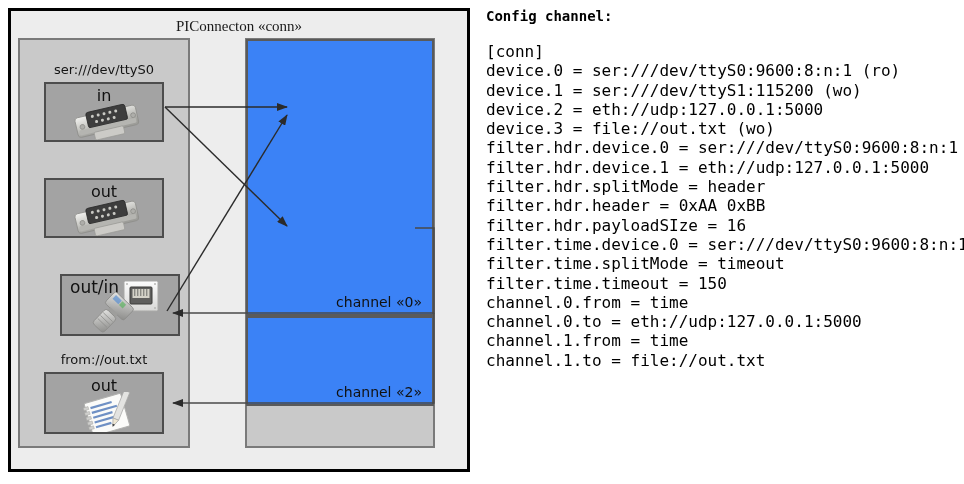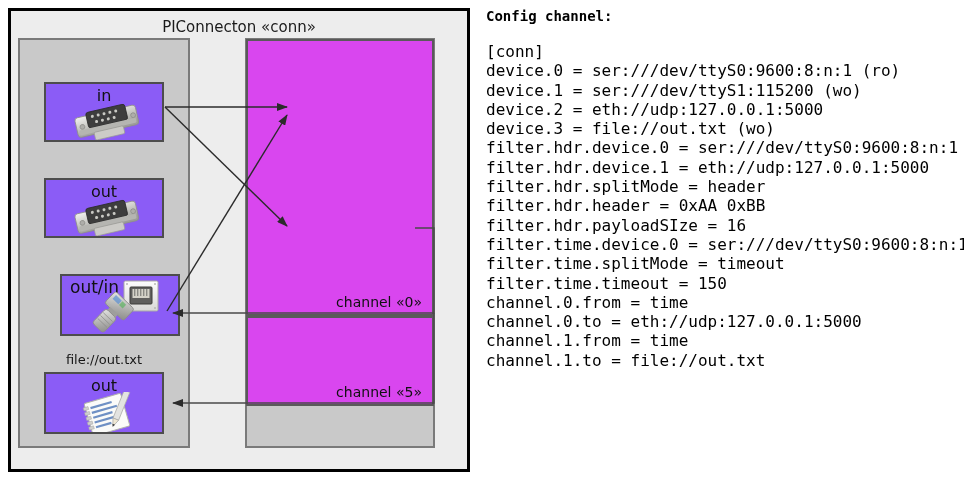--- a/index.html
+++ b/index.html
@@ -13,42 +13,42 @@
 
   
   #diagram{position:absolute;left:0;top:0;width:476px;height:484px;}
 
   .outer-frame{
     position:absolute;left:8px;top:8px;width:462px;height:464px;
     background:#ededed;border:3px solid #000000;box-sizing:border-box;
   }
   .outer-title{
     position:absolute;left:0;top:7px;width:100%;
-    text-align:center;font-size:15px;color:#1a1a1a;
+    text-align:center;font-size:15px;color:#1a1a1a;font-family:Liberation Serif, serif;
   }
 
   .panel{
     position:absolute;background:#c9c9c9;
     border:2px solid #7a7a7a;box-sizing:border-box;
   }
   #devices-panel{left:18px;top:38px;width:172px;height:410px;}
   #filters-panel{left:245px;top:38px;width:190px;height:410px;}
 
   .panel-title{
     position:absolute;left:0;top:6px;width:100%;
     text-align:center;font-size:14px;color:#1a1a1a;
   }
 
   
   .dev-label{
     position:absolute;text-align:center;font-size:13px;color:#141414;
     white-space:nowrap;
   }
   .dev-box{
-    position:absolute;background:#8b5cf6;
+    position:absolute;background:#a3a3a3;
     border:2px solid #4d4d4d;box-sizing:border-box;
     overflow:hidden;
   }
   .dev-io{
     position:absolute;font-size:16px;color:#111;
     left:0;top:2px;width:100%;text-align:center;
   }
   .dev-io.left{ text-align:left;left:8px;width:auto;top:1px;font-size:17px;}
 
   
@@ -62,21 +62,21 @@
   .filter-title{
     position:absolute;left:0;top:4px;width:100%;
     text-align:center;font-size:15px;color:#111;
   }
   .filter-prop{
     position:absolute;left:9px;font-size:12.5px;color:#111;white-space:nowrap;
   }
 
   
   .channel-box{
-    position:absolute;background:#d946ef;
+    position:absolute;background:#3b82f6;
     border:2px solid #5a5a5a;box-sizing:border-box;
   }
   .channel-label{
     position:absolute;right:10px;bottom:4px;font-size:14px;color:#111;
     white-space:nowrap;
   }
 
   
   #connectors{position:absolute;left:0;top:0;width:476px;height:484px;pointer-events:none;}
 
@@ -101,20 +101,21 @@
 <div id="root">
 
   <div id="diagram">
 
     <div class="outer-frame">
       <div class="outer-title">PIConnecton «conn»</div>
     </div>
 
     <div class="panel" id="devices-panel">
 
+      <div class="dev-label" style="left:0;top:22px;width:100%;">ser:///dev/ttyS0</div>
       <div class="dev-box" style="left:24px;top:42px;width:120px;height:60px;">
         <div class="dev-io">in</div>
         <span class="icon-wrap" style="left:22px;top:18px;">
           <svg width="80" height="40" viewBox="0 0 80 40">
             <defs>
               <linearGradient id="serGrad" x1="0" y1="0" x2="0.3" y2="1">
                 <stop offset="0%" stop-color="#f2f2f0"></stop>
                 <stop offset="45%" stop-color="#cfcfcb"></stop>
                 <stop offset="100%" stop-color="#9d9d99"></stop>
               </linearGradient>
@@ -210,21 +211,21 @@
               <g stroke="#8f8f8d" stroke-width="0.8">
                 <line x1="32" y1="43" x2="45" y2="43"></line>
                   <line x1="32" y1="47" x2="45" y2="47"></line>
                 <line x1="32" y1="51" x2="45" y2="51"></line>
               </g>
             </g>
           </svg>
         </span>
       </div>
 
-      <div class="dev-label" style="left:0;top:312px;width:100%;">file://out.txt</div>
+      <div class="dev-label" style="left:0;top:312px;width:100%;">from://out.txt</div>
       <div class="dev-box" style="left:24px;top:332px;width:120px;height:62px;">
         <div class="dev-io">out</div>
         <span class="icon-wrap" style="left:30px;top:18px;">
           <svg width="74" height="44" viewBox="0 0 74 44">
             <g transform="rotate(-16 37 22)">
               <rect x="12" y="4" width="38" height="34" rx="1.5" fill="#fbfbf9" stroke="#b0b0ae" stroke-width="1"></rect>
               <g fill="#6f90c4">
                 <rect x="17" y="9" width="22" height="2.2"></rect>
                   <rect x="17" y="14" width="26" height="2.2"></rect>
                 <rect x="17" y="19" width="20" height="2.2"></rect>
@@ -262,21 +263,21 @@
       <div class="filter-box" style="left:33px;top:146px;width:137px;height:76px;">
         <div class="filter-title">Filter «time»</div>
         <div class="filter-prop" style="top:38px;">timeout = 150 ms</div>
       </div>
 
       <div class="channel-box" style="left:-1px;top:-1px;width:188px;height:277px;">
         <div class="channel-label">channel «0»</div>
       </div>
 
       <div class="channel-box" style="left:-1px;top:276px;width:188px;height:90px;">
-        <div class="channel-label">channel «5»</div>
+        <div class="channel-label">channel «2»</div>
       </div>
     </div>
 
     <svg id="connectors">
       <defs>
         <marker id="ah" markerWidth="11" markerHeight="8" refX="10" refY="4" orient="auto" markerUnits="userSpaceOnUse">
           <path d="M0,0 L11,4 L0,8 z" fill="#2b2b2b"></path>
         </marker>
       </defs>
 

